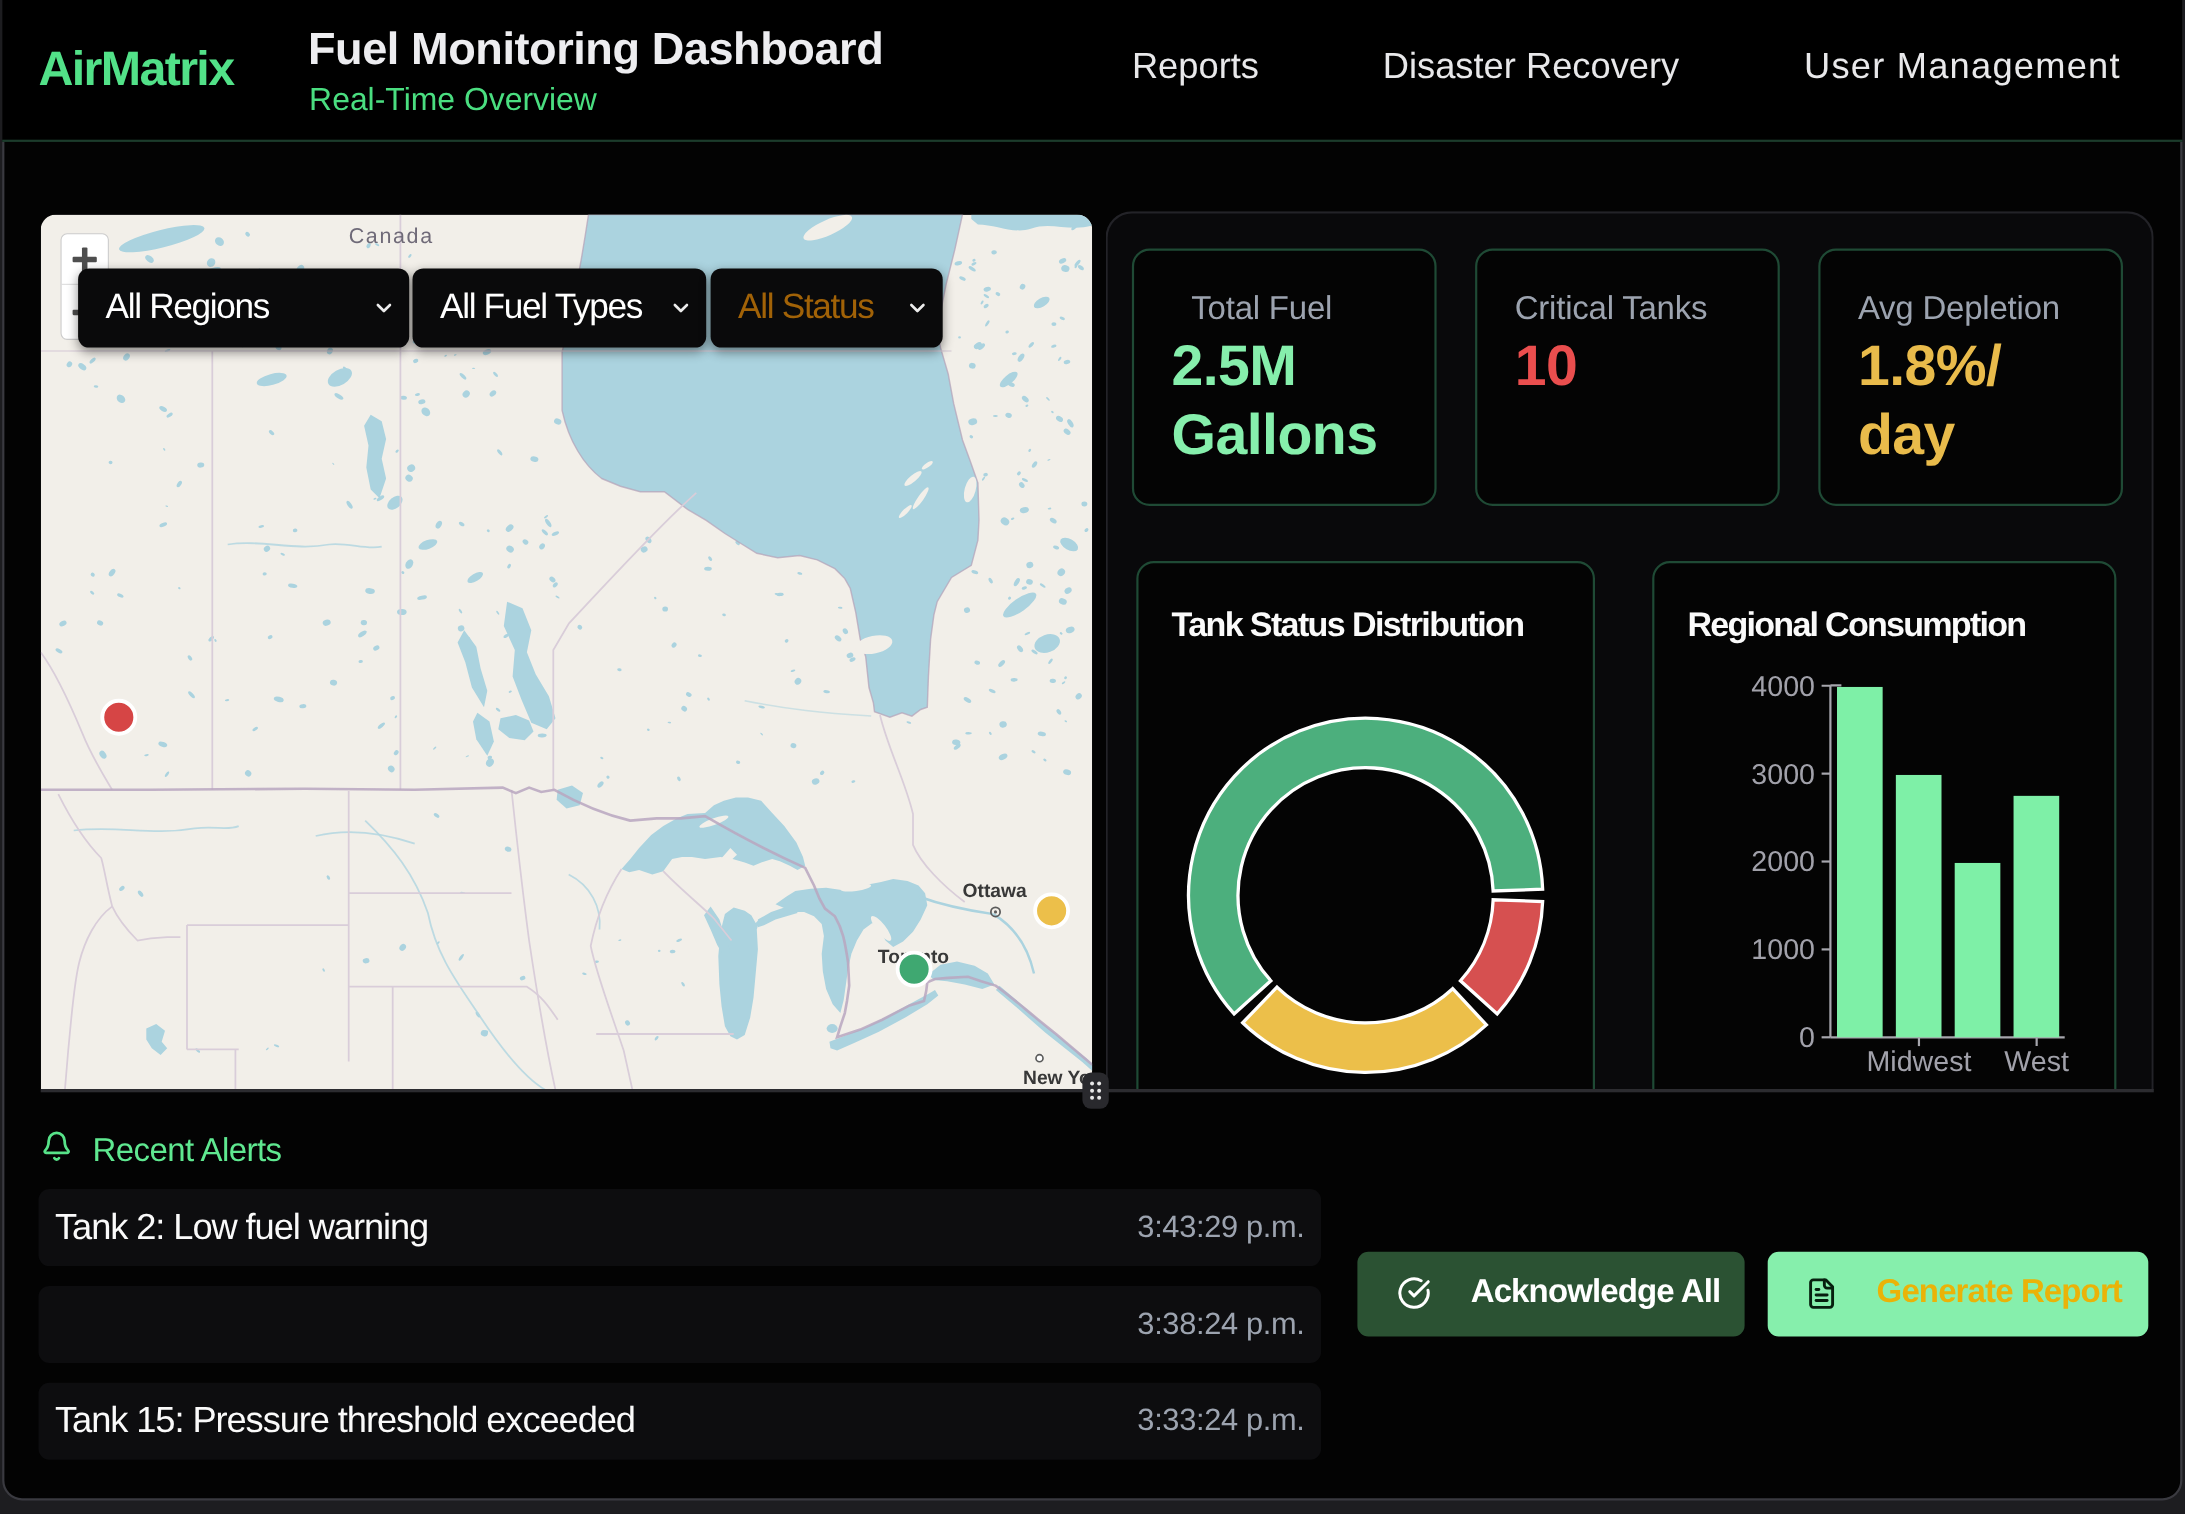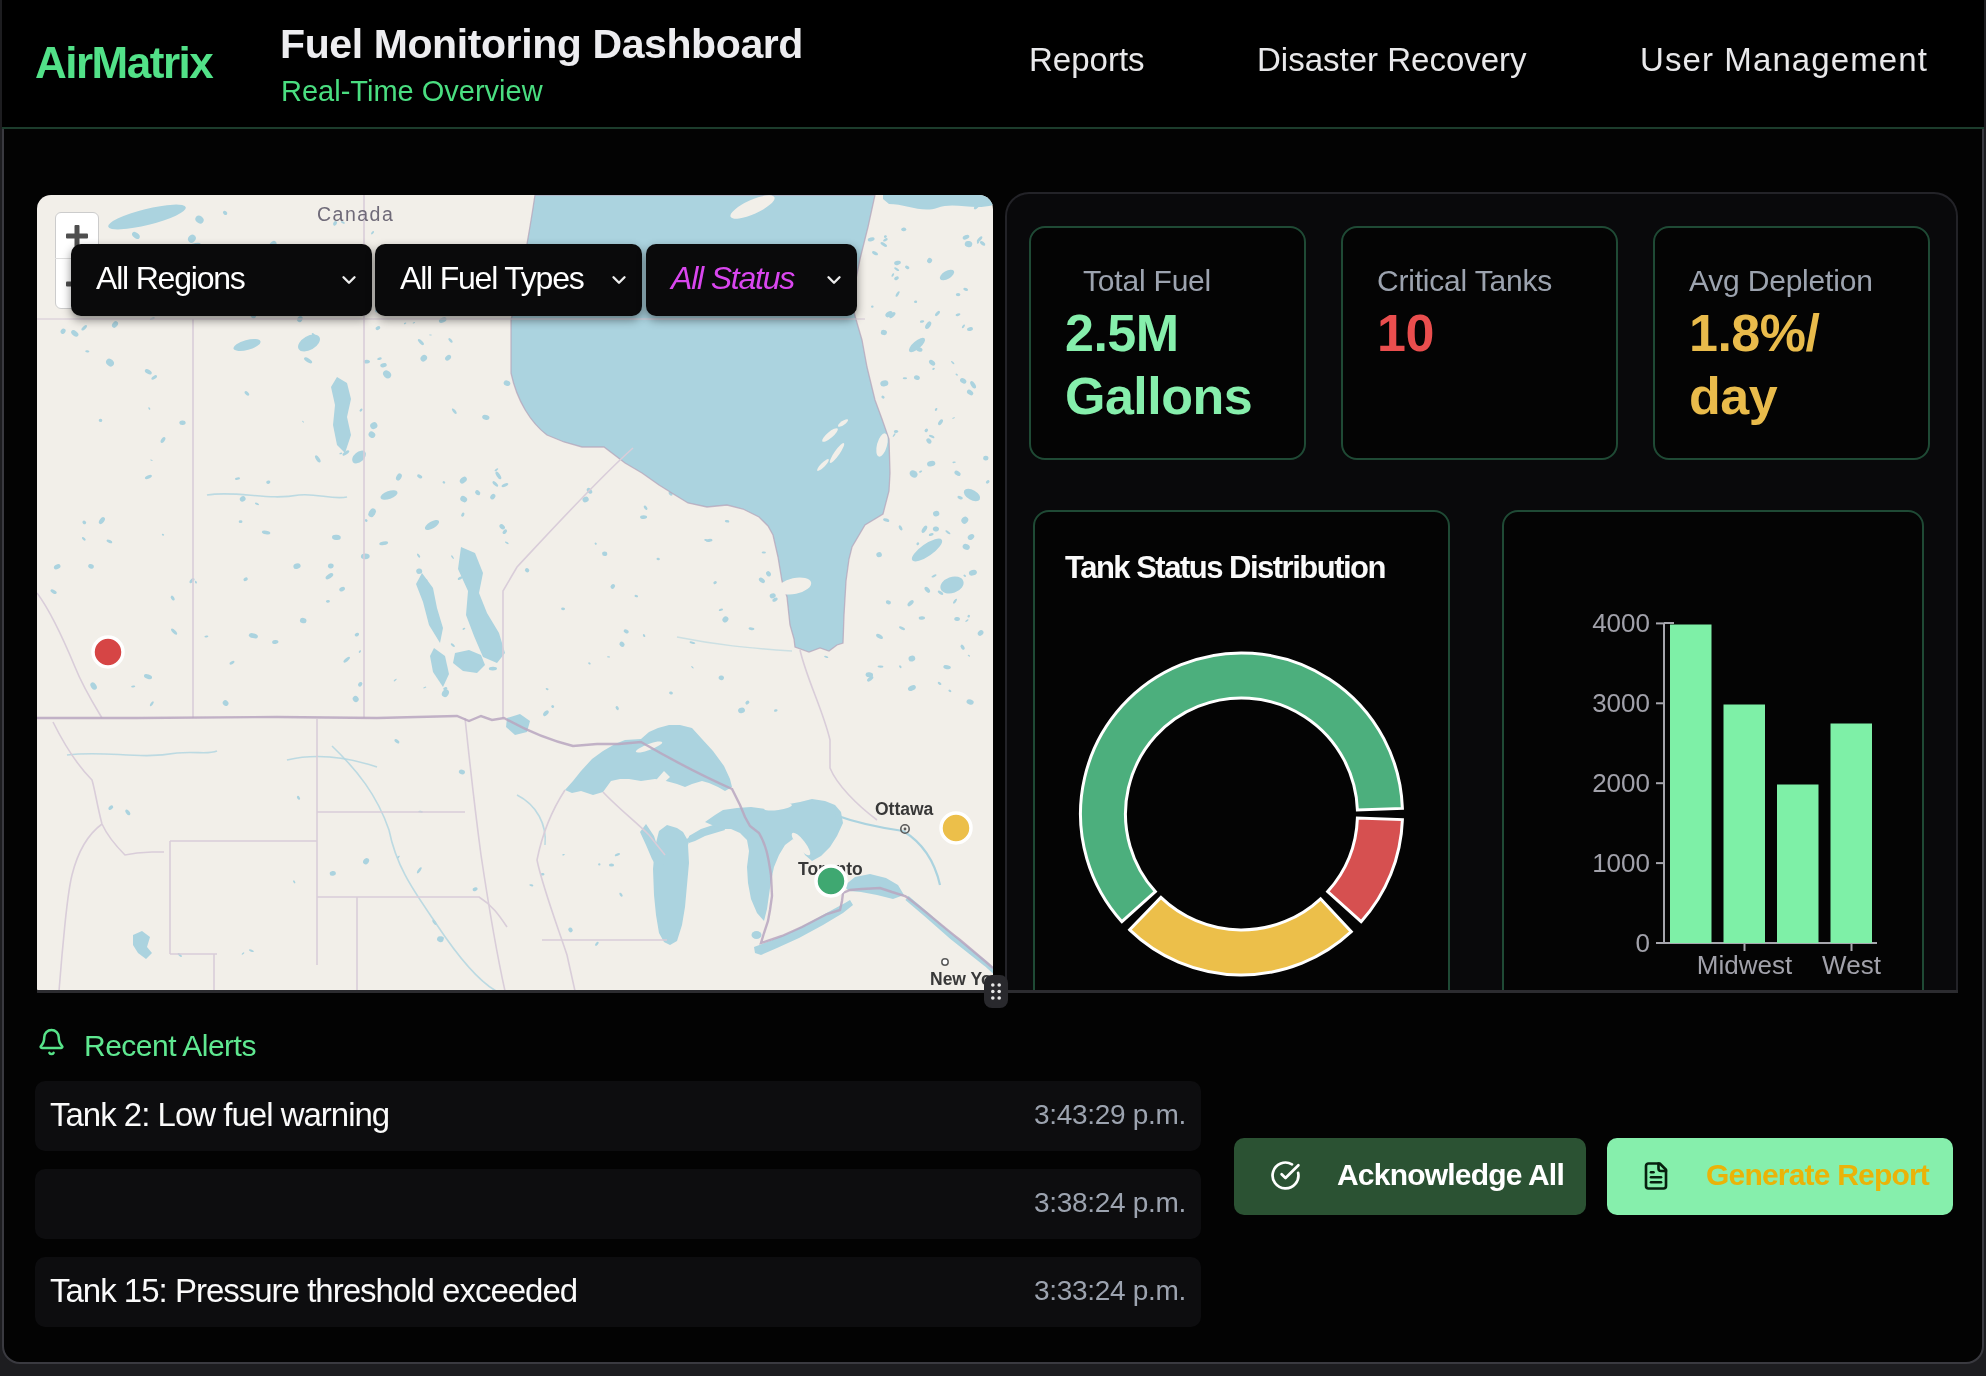--- a/index.html
+++ b/index.html
@@ -453,21 +453,21 @@
         <path d="m6 9 6 6 6-6"></path>
       </svg></span>
   </div>
 <div style="position:absolute;left:375px;top:244px;width:267px;height:72px;background:#0a0a0b;border-radius:10px;box-shadow:0 4px 10px rgba(0,0,0,.45);">
     <span style="position:absolute;left:25px;top:50%;transform:translateY(-54%);font-size:32px;color:#fff;white-space:nowrap;letter-spacing:-1.2px;">All Fuel Types</span>
     <span style="position:absolute;right:12px;top:50%;transform:translateY(-50%);line-height:0;"><svg width="22" height="22" viewBox="0 0 24 24" fill="none" stroke="#ececec" stroke-width="2.6" stroke-linecap="round" stroke-linejoin="round">
         <path d="m6 9 6 6 6-6"></path>
       </svg></span>
   </div>
 <div style="position:absolute;left:646px;top:244px;width:211px;height:72px;background:#0a0a0b;border-radius:10px;box-shadow:0 4px 10px rgba(0,0,0,.45);">
-    <span style="position:absolute;left:25px;top:50%;transform:translateY(-54%);font-size:32px;color:#d946ef;white-space:nowrap;letter-spacing:-1.2px;font-style:italic;">All Status</span>
+    <span style="position:absolute;left:25px;top:50%;transform:translateY(-54%);font-size:32px;color:#a16207;white-space:nowrap;letter-spacing:-1.2px;">All Status</span>
     <span style="position:absolute;right:12px;top:50%;transform:translateY(-50%);line-height:0;"><svg width="22" height="22" viewBox="0 0 24 24" fill="none" stroke="#ececec" stroke-width="2.6" stroke-linecap="round" stroke-linejoin="round">
         <path d="m6 9 6 6 6-6"></path>
       </svg></span>
   </div>
 
 <div class="abs" style="left:1005px;top:192px;width:953px;height:799px;border:2px solid #232328;
      border-bottom:none;border-radius:24px 24px 0 0;background:#09090b;"></div>
 <div style="position:absolute;left:1029px;top:226px;width:277px;height:234px;background:#040404;border:2px solid #1f4a35;border-radius:16px;">
     <div style="position:absolute;left:52px;top:36px;font-size:30px;font-weight:500;color:#9ca3af;letter-spacing:-0.2px;">Total Fuel</div>
     <div style="position:absolute;left:34px;top:74px;width:230px;font-size:52px;line-height:63px;font-weight:700;color:#86efac;letter-spacing:-0.5px;">2.5M Gallons</div>
@@ -478,20 +478,21 @@
   </div>
 <div style="position:absolute;left:1653px;top:226px;width:277px;height:234px;background:#040404;border:2px solid #1f4a35;border-radius:16px;">
     <div style="position:absolute;left:34px;top:36px;font-size:30px;font-weight:500;color:#9ca3af;letter-spacing:-0.2px;">Avg Depletion</div>
     <div style="position:absolute;left:34px;top:74px;width:230px;font-size:52px;line-height:63px;font-weight:700;color:#e9bb4b;letter-spacing:-0.5px;">1.8%/ day</div>
   </div>
 
 <div class="abs" style="left:1029px;top:510px;width:929px;height:481px;overflow:hidden;">
   <div class="abs" style="left:4px;top:0;width:417px;height:560px;background:#040404;border:2px solid #1f4a35;border-radius:16px;"></div>
   <div class="abs" style="left:473px;top:0;width:422px;height:560px;background:#040404;border:2px solid #1f4a35;border-radius:16px;"></div>
   <div class="abs" style="left:36px;top:40px;font-size:31px;font-weight:700;color:#fafafa;letter-spacing:-1.5px;">Tank Status Distribution</div>
+  <div class="abs" style="left:505px;top:40px;font-size:31px;font-weight:700;color:#fafafa;letter-spacing:-1.6px;">Regional Consumption</div>
   <div class="abs" style="left:4px;top:0;"><svg width="417" height="481" viewBox="0 0 417 481">
         <path d="M88.9,411.7 A161,161 0 1 1 369.4,298.4 L324.4,300.0 A116,116 0 1 0 122.3,381.6 Z" fill="#4caf7d" stroke="#fff" stroke-width="3"></path>
         <path d="M369.4,309.6 A161,161 0 0 1 328.1,411.7 L294.7,381.6 A116,116 0 0 0 324.4,308.0 Z" fill="#d65050" stroke="#fff" stroke-width="3"></path>
         <path d="M318.3,421.7 A161,161 0 0 1 96.7,419.8 L127.9,387.4 A116,116 0 0 0 287.6,388.8 Z" fill="#ecbf4a" stroke="#fff" stroke-width="3"></path>
       </svg></div>
   <div class="abs" style="left:473px;top:0;"><svg width="422" height="481" viewBox="0 0 422 481" font-family="Liberation Sans">
         <line x1="162" y1="113" x2="162" y2="433" stroke="#a6a6ad" stroke-width="2"></line>
         <line x1="162" y1="433" x2="375" y2="433" stroke="#a6a6ad" stroke-width="2"></line>
         <line x1="154" y1="433.0" x2="162" y2="433.0" stroke="#a6a6ad" stroke-width="2"></line>
         <text x="148" y="442.0" text-anchor="end" font-size="26" fill="#a1a1aa">0</text>

